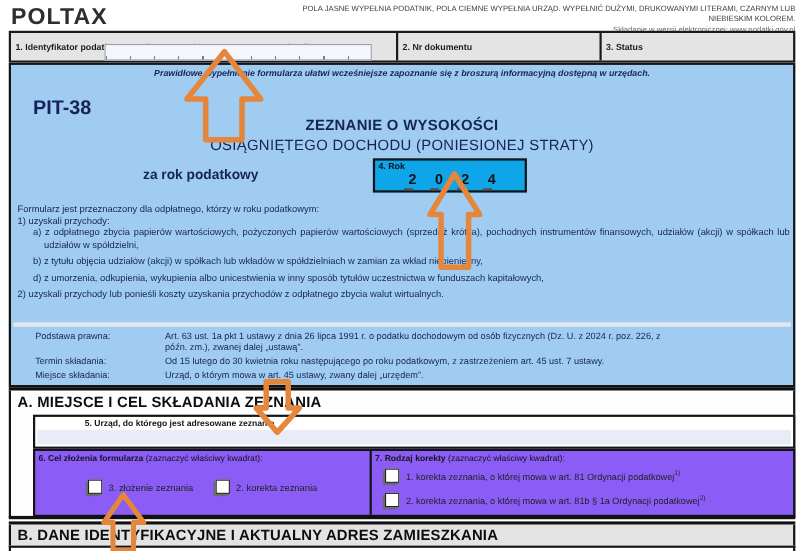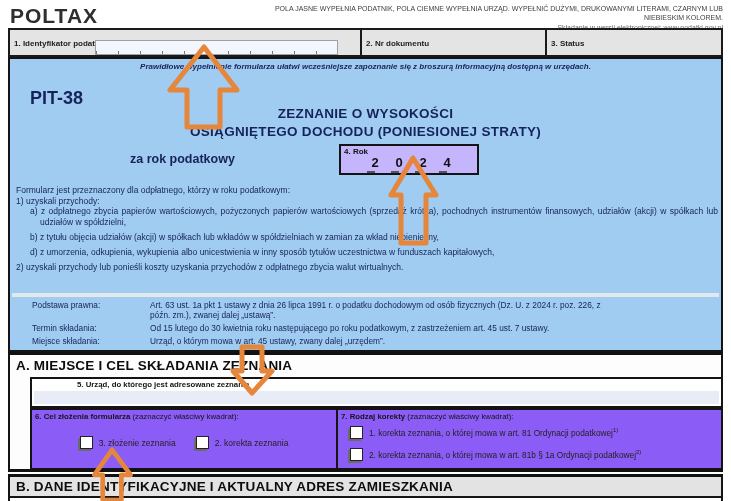--- a/index.html
+++ b/index.html
@@ -29,23 +29,23 @@
   .nipbox{left:95px;top:40px;width:243px;height:15px;background:#f4f6fd;border:1px solid #9aa0ae;
     box-sizing:border-box;display:flex;flex-direction:column;justify-content:flex-end;}
   .nipbox .ticks{height:3px;background:repeating-linear-gradient(90deg,#777 0 1px,transparent 1px 22px);}
 
   
   .bluebox{left:8px;top:57px;width:715px;height:295px;background:var(--blue-bg,#9fccf0);
     border:2px solid #141414;box-sizing:border-box;color:var(--navy-text,#16235a);}
   .notice{left:0;right:0;top:3px;text-align:center;font-size:8px;font-weight:bold;font-style:italic;}
   .formid{left:20px;top:29px;font-size:18px;font-weight:bold;}
   .t1{left:0;right:0;top:47px;text-align:center;font-size:13.5px;font-weight:bold;letter-spacing:.3px;}
-  .t2{left:0;right:0;top:65px;text-align:center;font-size:13.5px;font-weight:bold;letter-spacing:.3px;}
+  .t2{left:0;right:0;top:65px;text-align:center;font-size:13.5px;font-weight:normal;letter-spacing:.3px;}
   .yearprefix{left:120px;top:93px;font-size:12.5px;font-weight:bold;}
-  .yearbox{left:329px;top:85px;width:140px;height:31px;background:#c4b5fd;border:2px solid #141414;
+  .yearbox{left:329px;top:85px;width:140px;height:31px;background:#0ea5e9;border:2px solid #141414;
     box-sizing:border-box;color:#111;}
   .yearbox .ylab{position:absolute;left:3px;top:1px;font-size:8px;font-weight:bold;}
   .digits{position:absolute;left:22px;top:9px;display:flex;}
   .digits span{width:24px;text-align:center;font-size:13px;font-weight:bold;}
   .digitticks{position:absolute;left:26px;top:25px;width:90px;height:2px;
     background:repeating-linear-gradient(90deg,#555 0 8px,transparent 8px 24px);}
 
   .para{left:6px;top:126px;width:702px;font-size:8.5px;line-height:10.5px;color:var(--navy-text,#16235a);}
   .para p{margin:0;}
   .para .mt{margin-top:4.5px;}

